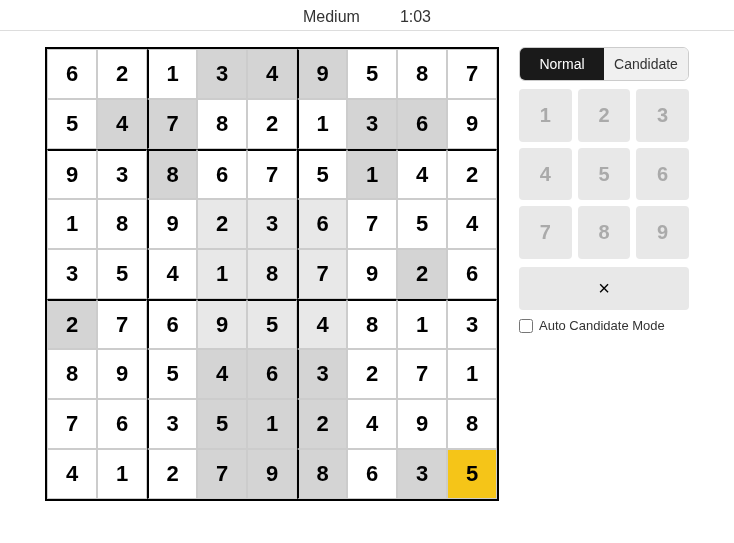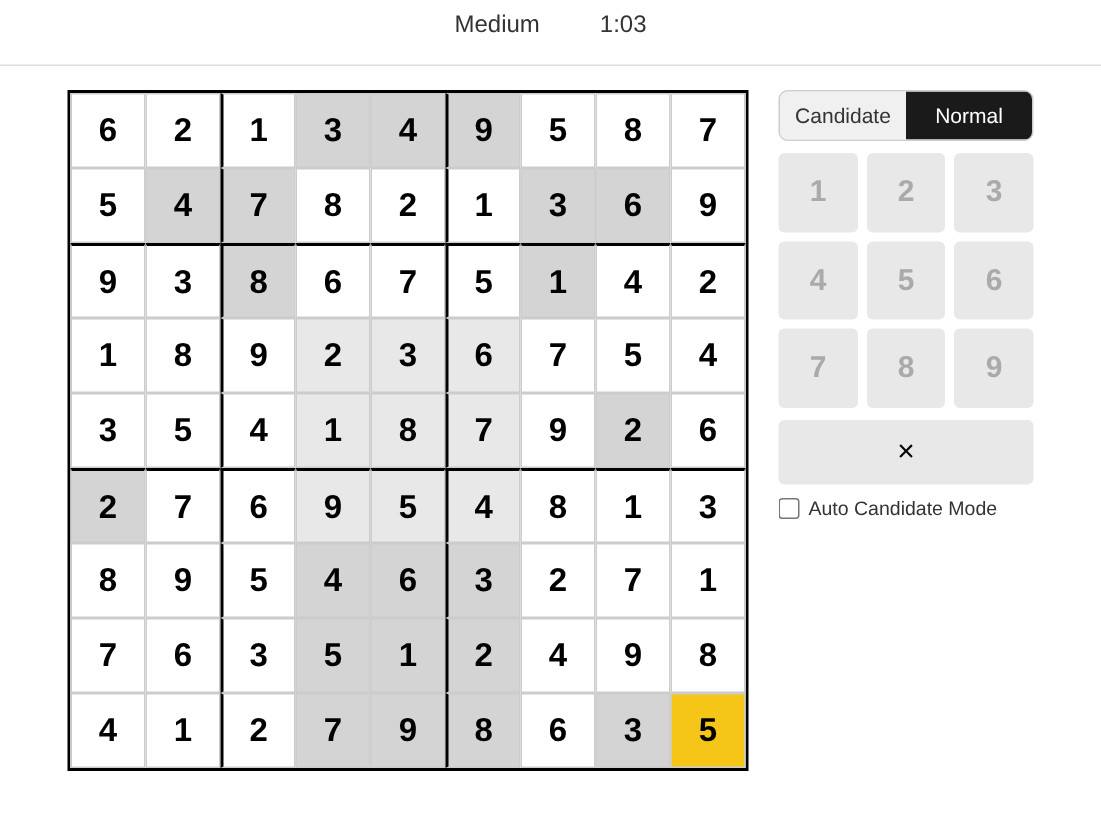--- a/index.html
+++ b/index.html
@@ -10,21 +10,21 @@
       height: 543px;
       display: flex;
       flex-direction: column;
       align-items: center;
     }
 
     
     .header {
       width: 100%;
       text-align: center;
-      padding: 8px 0 17px 0;
+      padding: 8px 0 4px 0;
       font-size: 16px;
       color: #333;
       border-bottom: 1px solid #ddd;
       display: flex;
       justify-content: center;
       gap: 40px;
     }
 
     
     .main {
@@ -250,22 +250,22 @@
       <div class="cell bg-gray" data-col="5" data-row="9">9</div>
       <div class="cell bg-gray" data-col="6" data-row="9">8</div>
       <div class="cell" data-col="7" data-row="9">6</div>
       <div class="cell bg-gray" data-col="8" data-row="9">3</div>
       <div class="cell bg-yellow" data-col="9" data-row="9">5</div>
     </div>
 
   <div class="panel">
 
     <div class="mode-toggle">
+      <button class="mode-btn active">Normal</button>
       <button class="mode-btn">Candidate</button>
-      <button class="mode-btn active">Normal</button>
     </div>
 
     <div class="numpad" id="numpad-container">
     <button class="num-btn">1</button>
         <button class="num-btn">2</button>
         <button class="num-btn">3</button>
         <button class="num-btn">4</button>
         <button class="num-btn">5</button>
         <button class="num-btn">6</button>
         <button class="num-btn">7</button>

